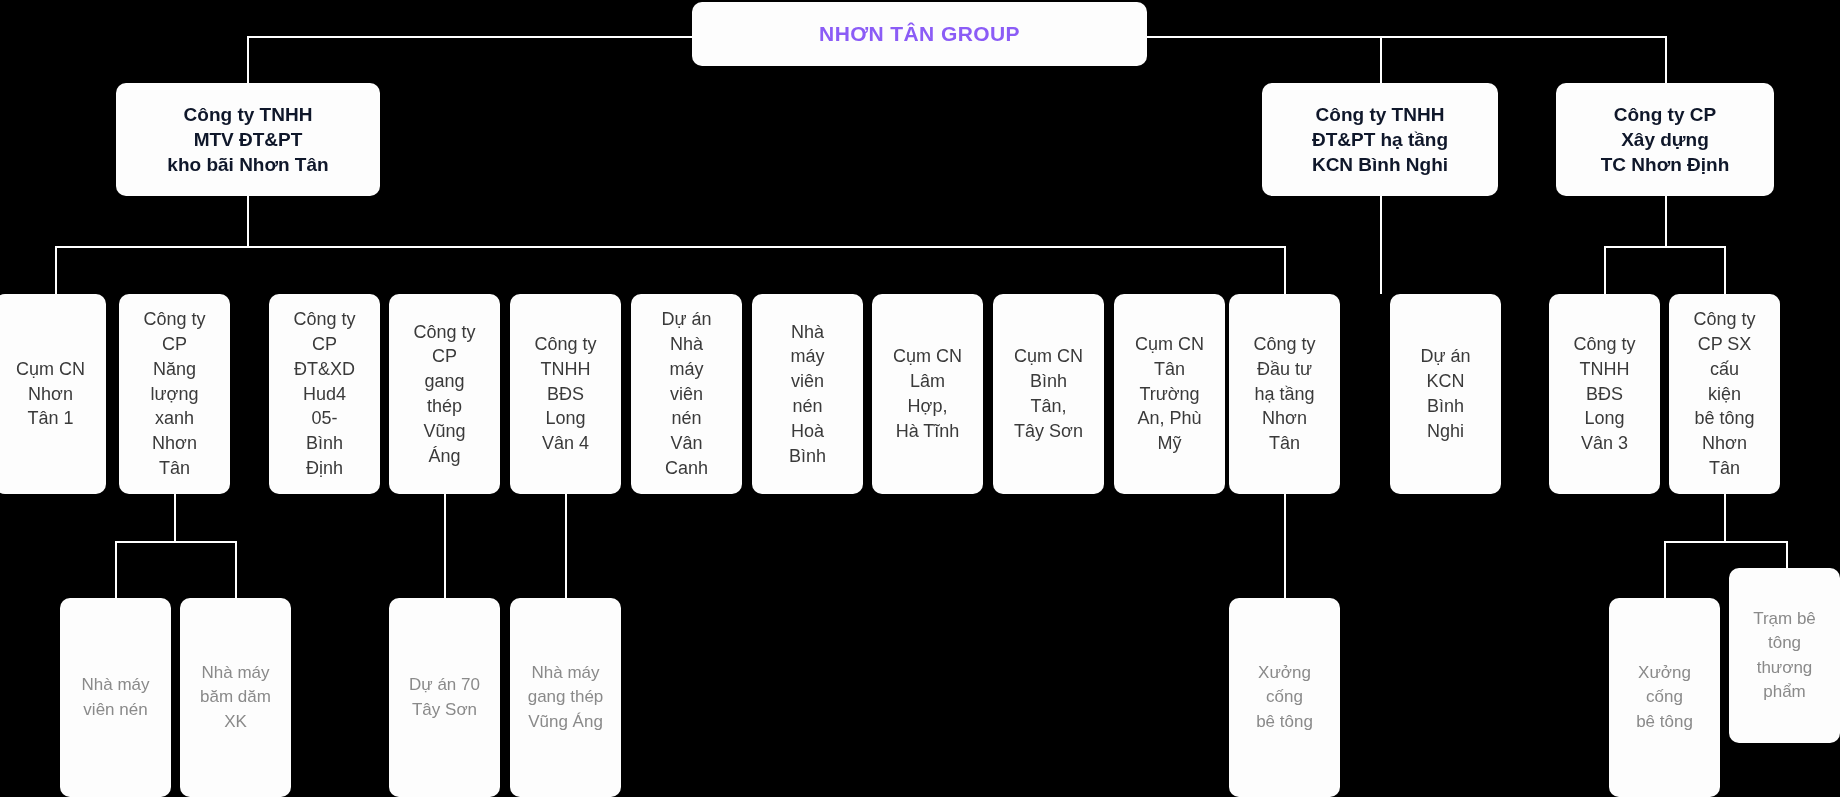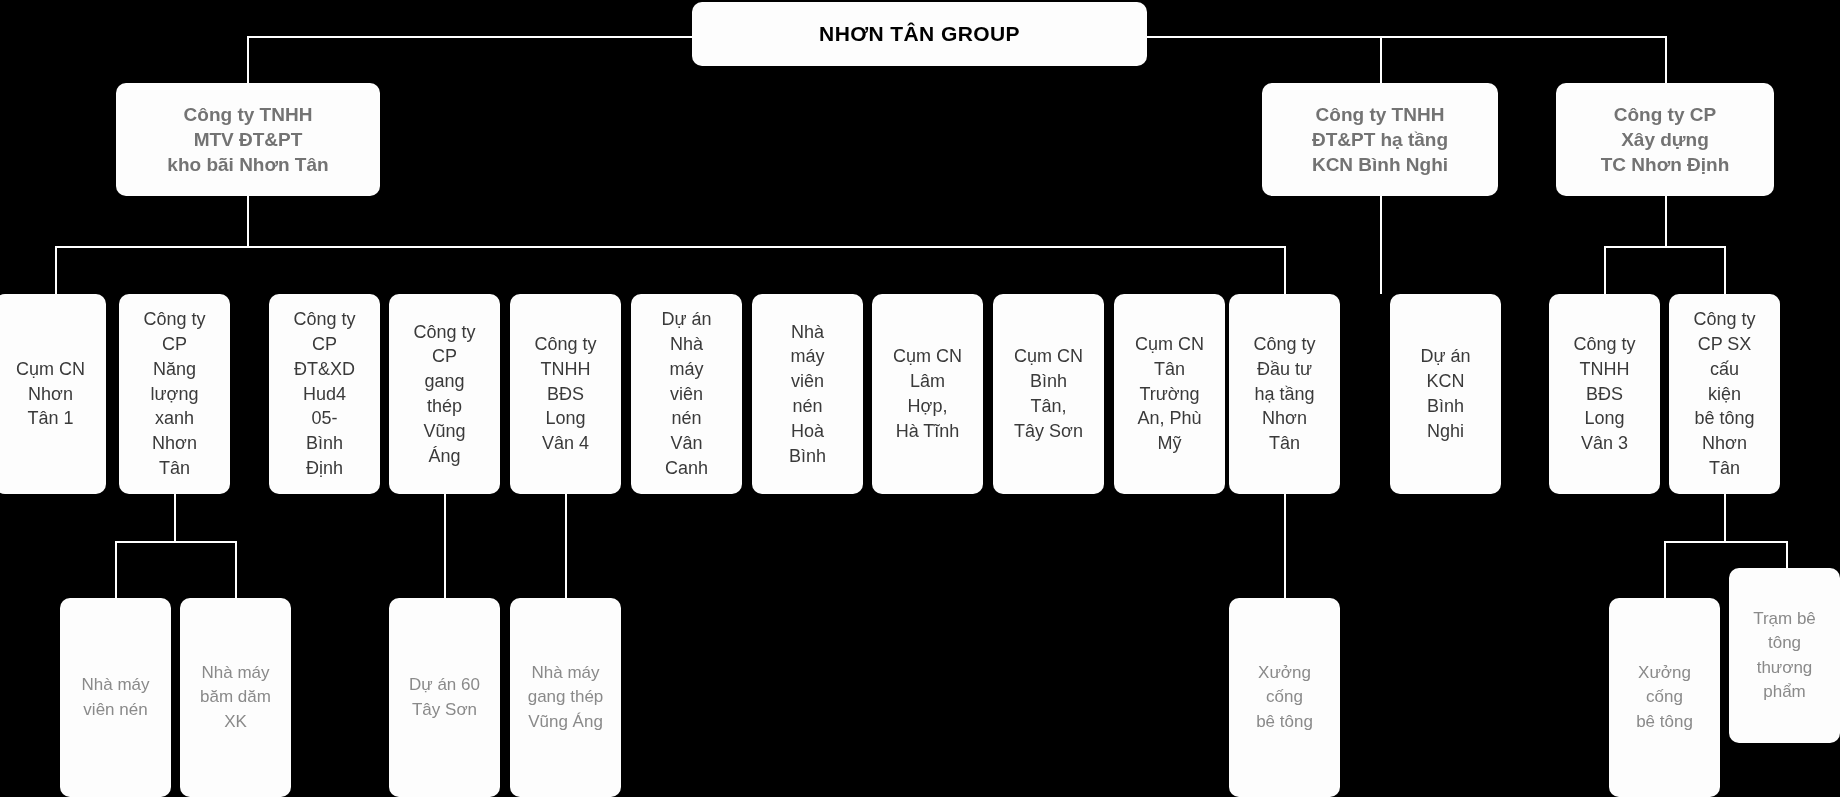--- a/index.html
+++ b/index.html
@@ -30,27 +30,27 @@
   .node .label {
     display: block;
     width: 100%;
     padding: 0 6px;
     white-space: pre-line;
   }
   .node.root {
     font-weight: bold;
     font-size: 21px;
     letter-spacing: 0.4px;
-    color: #000000;
+    color: #8b5cf6;
   }
   .node.div1 {
     font-weight: bold;
     font-size: 19px;
     line-height: 1.32;
-    color: #737373;
+    color: #0f172a;
   }
   .node.div2 {
     font-weight: normal;
     font-size: 18px;
     line-height: 1.38;
     color: #3a3a3a;
   }
   .node.div3 {
     font-weight: normal;
     font-size: 17px;
@@ -229,21 +229,21 @@
   <div class="node div3" style="left:60px; top:598px; width:111px; height:199px;">
     <span class="label">Nhà máy
 viên nén</span>
   </div>
   <div class="node div3" style="left:180px; top:598px; width:111px; height:199px;">
     <span class="label">Nhà máy
 băm dăm
 XK</span>
   </div>
   <div class="node div3" style="left:389px; top:598px; width:111px; height:199px;">
-    <span class="label">Dự án 60
+    <span class="label">Dự án 70
 Tây Sơn</span>
   </div>
   <div class="node div3" style="left:510px; top:598px; width:111px; height:199px;">
     <span class="label">Nhà máy
 gang thép
 Vũng Áng</span>
   </div>
   <div class="node div3" style="left:1229px; top:598px; width:111px; height:199px;">
     <span class="label">Xưởng
 cống

